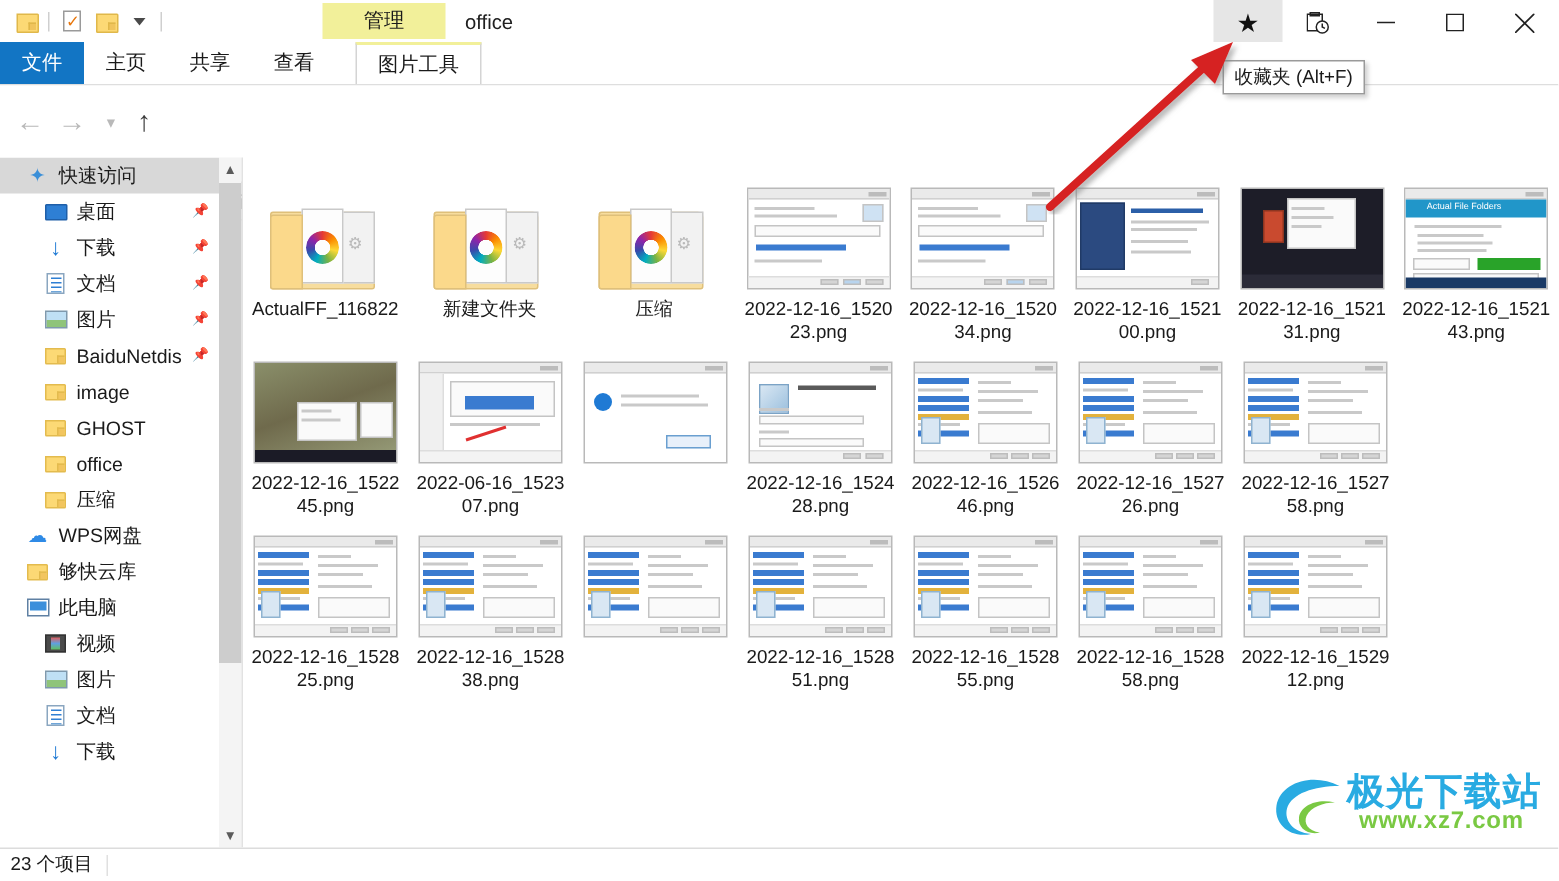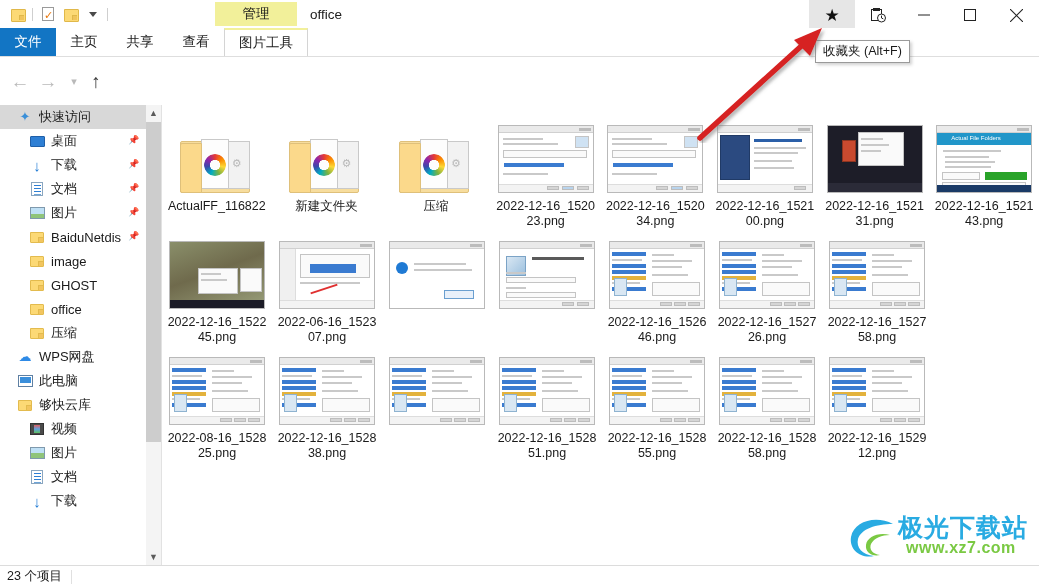--- a/index.html
+++ b/index.html
@@ -63,21 +63,21 @@
     position:absolute; left:0; top:28px; width:1039px; height:28px; background:#fff;
     display:flex; align-items:stretch;
   }
   .rtab{
     display:flex; align-items:center; justify-content:center;
     font-size:13.5px; color:#1a1a1a; padding:0 14px; height:28px; min-width:56px;
   }
   .rtab.file{ background:#1275c4; color:#fff; }
   .rtab.tool{
     border-left:1px solid #d4d4d4; border-right:1px solid #d4d4d4;
-    border-top:2px solid #f2f09a; color:#1a1a1a;
+    border-top:2px solid #f2f09a; color:#1a1a1a;margin-left:13px;
   }
   .ribbon-underline{
     position:absolute; left:0; top:56px; width:1039px; height:1px; background:#dedede;
   }
 
   
   .addrbar{
     position:absolute; left:0; top:57px; width:1039px; height:47px; background:#fff;
   }
   .nav-btn{ position:absolute; top:12px; width:24px; height:24px; display:flex;align-items:center;justify-content:center; }
@@ -424,29 +424,29 @@
       <span class="nav-lbl">压缩</span>
     </div>
     <div class="nav-item" style="padding-left: 16px;">
       <span class="nav-ico">
         <span class="i-cloud">☁</span>
       </span>
       <span class="nav-lbl">WPS网盘</span>
     </div>
     <div class="nav-item" style="padding-left: 16px;">
       <span class="nav-ico">
+        <span class="i-folder"></span>
+      </span>
+      <span class="nav-lbl">够快云库</span>
+    </div>
+    <div class="nav-item" style="padding-left: 16px;">
+      <span class="nav-ico">
         <span class="i-pc"></span>
       </span>
       <span class="nav-lbl">此电脑</span>
-    </div>
-    <div class="nav-item" style="padding-left: 16px;">
-      <span class="nav-ico">
-        <span class="i-folder"></span>
-      </span>
-      <span class="nav-lbl">够快云库</span>
     </div>
     <div class="nav-item" style="padding-left: 28px;">
       <span class="nav-ico">
         <span class="i-video"></span>
       </span>
       <span class="nav-lbl">视频</span>
     </div>
     <div class="nav-item" style="padding-left: 28px;">
       <span class="nav-ico">
         <span class="i-pic"></span>
@@ -648,20 +648,21 @@
             <div class="ln" style="left:32px;top:15px;width:52px;height:3px;background:#5a5a5a"></div>
             <div class="ln" style="left:6px;top:30px;width:20px"></div>
             <div class="panel" style="left:6px;top:35px;right:18px;height:6px"></div>
             <div class="ln" style="left:6px;top:45px;width:20px"></div>
             <div class="panel" style="left:6px;top:50px;right:18px;height:6px"></div>
             <div class="btm"></div>
             <div class="btn" style="right:5px"></div>
             <div class="btn" style="right:20px"></div>
           </div>
         </div>
+        <div class="flabel">2022-12-16_152428.png</div>
       </div>
       <div class="fileitem">
         <div class="thumb">
           <div class="shot">
             <div class="tb"></div>
             <div class="blu" style="left:2px;top:10px;width:34px"></div>
             <div class="ln" style="left:2px;top:17px;width:30px"></div>
             <div class="blu" style="left:2px;top:22px;width:34px"></div>
             <div class="blu" style="left:2px;top:28px;width:34px"></div>
             <div class="gld" style="left:2px;top:34px;width:34px"></div>
@@ -749,21 +750,21 @@
             <div class="ln" style="left:42px;top:24px;width:30px"></div>
             <div class="ln" style="left:42px;top:32px;width:36px"></div>
             <div class="panel" style="left:42px;top:40px;right:4px;bottom:12px"></div>
             <div class="dev"></div>
             <div class="btm"></div>
             <div class="btn" style="right:4px"></div>
             <div class="btn" style="right:18px"></div>
             <div class="btn" style="right:32px"></div>
           </div>
         </div>
-        <div class="flabel">2022-08-16_152825.png</div>
+        <div class="flabel">2022-12-16_152825.png</div>
       </div>
       <div class="fileitem">
         <div class="thumb">
           <div class="shot">
             <div class="tb"></div>
             <div class="blu" style="left:2px;top:10px;width:34px"></div>
             <div class="ln" style="left:2px;top:17px;width:30px"></div>
             <div class="blu" style="left:2px;top:22px;width:34px"></div>
             <div class="blu" style="left:2px;top:28px;width:34px"></div>
             <div class="gld" style="left:2px;top:34px;width:34px"></div>

